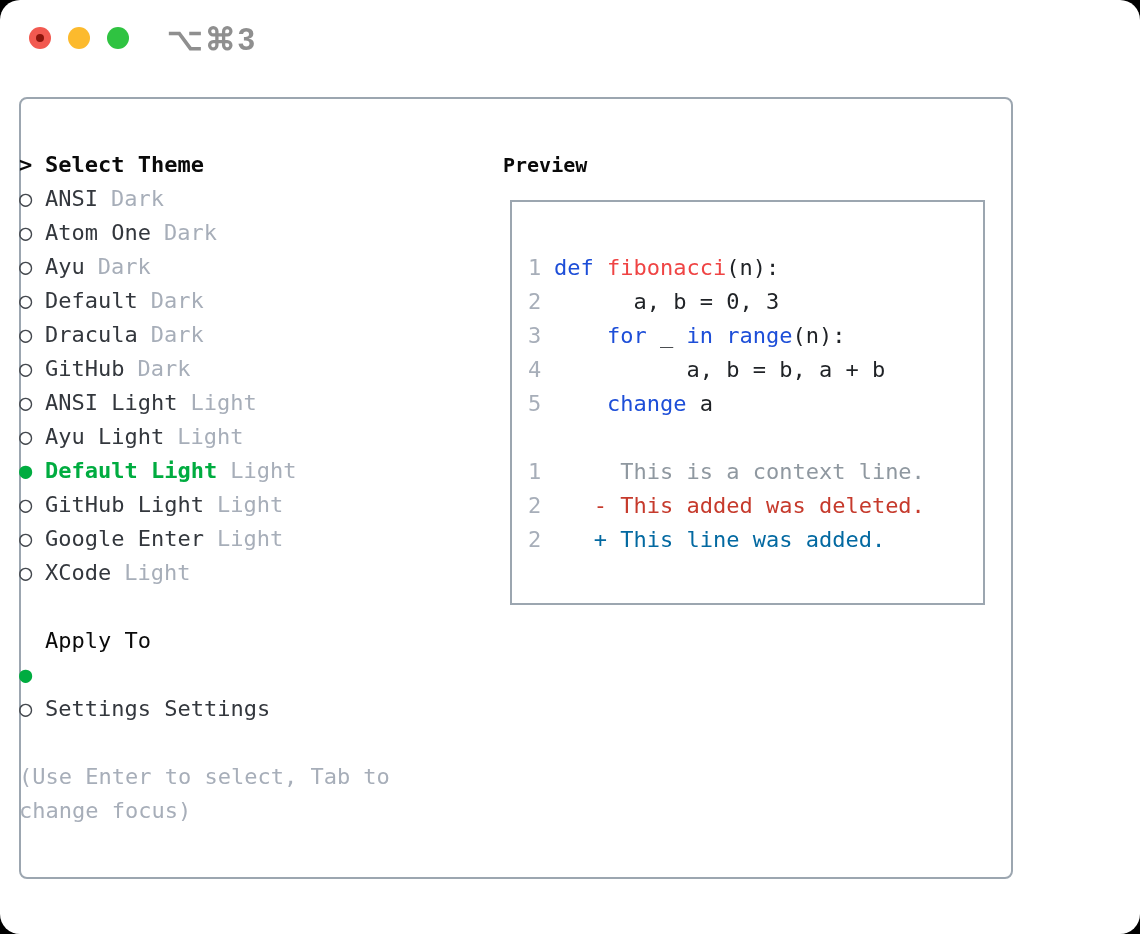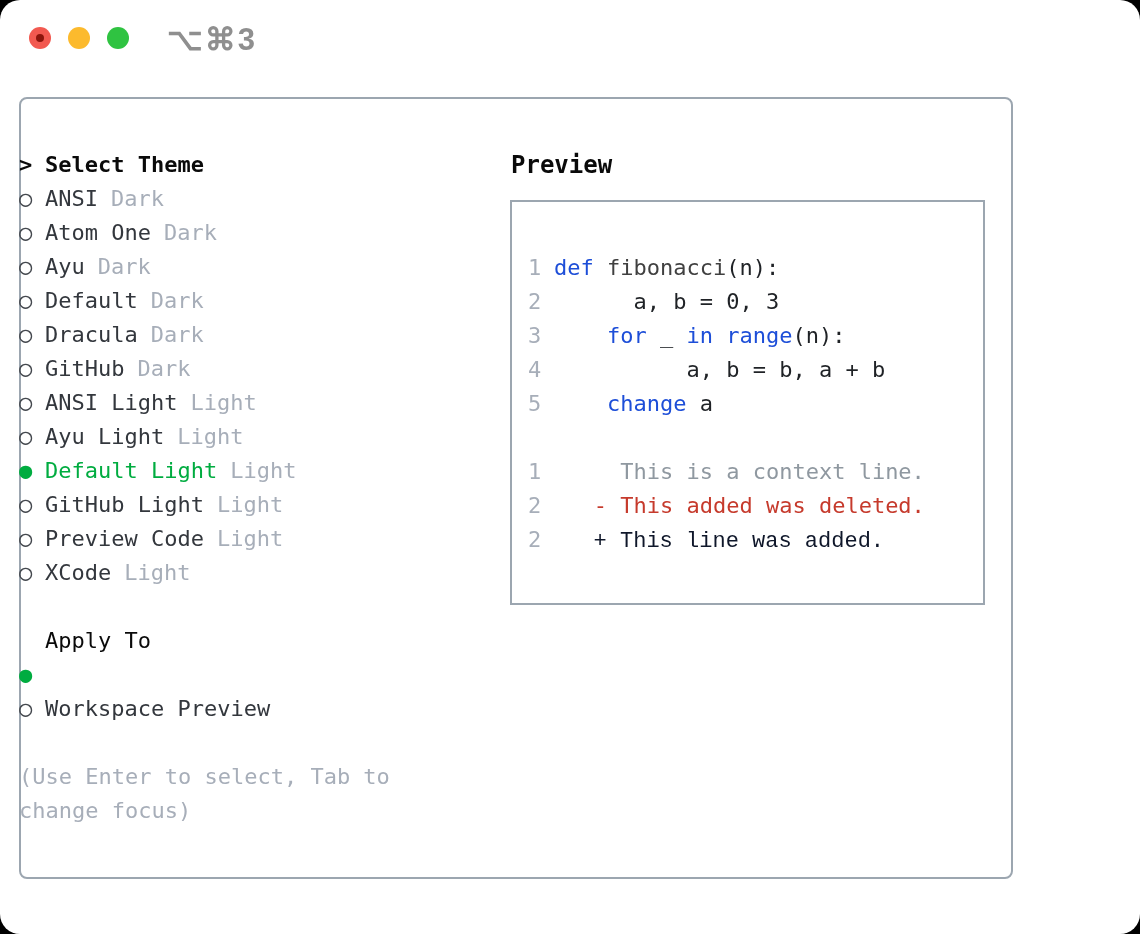--- a/index.html
+++ b/index.html
@@ -39,47 +39,47 @@
   }
   .row{display:flex;align-items:baseline;height:34px;white-space:pre;}
   .marker{
     display:inline-block;width:26px;flex:0 0 26px;color:#44484e;
   }
   .marker.sel{color:#00ac40;}
   .prefix{font-weight:bold;color:#0a0a0a;}
   .menu-title{font-weight:bold;color:#0a0a0a;}
   .section-title{color:#0a0a0a;}
   .theme-name{color:#33373d;}
-  .theme-name.sel{color:#00ac40;}
+  .theme-name.sel{color:#00ac40;font-weight:bold;}
   .theme-tag{color:#a7aeb9;margin-left:13px;}
   .apply-label{color:#33373d;}
   .apply-label.sel{color:#00ac40;}
   .gap{height:34px;}
   .hint{
     color:#a7aeb9;white-space:pre-wrap;width:412px;
   }
   
   .preview-title{
     position:absolute;left:503px;top:148px;
-    font-size:24px;line-height:34px;font-weight:bold;color:#0a0a0a;margin-left:8px;
+    font-size:20px;line-height:34px;font-weight:bold;color:#0a0a0a;
   }
   .preview-box{
     position:absolute;left:510px;top:200px;width:475px;height:405px;
     border:2px solid #9ca6b0;box-sizing:border-box;background:#fff;
     padding:49px 0 0 16px;overflow:hidden;
   }
   .code-line{display:flex;height:34px;font-size:22px;line-height:34px;white-space:pre;}
   .ln{display:inline-block;width:26px;flex:0 0 26px;color:#a7aeb9;}
   .code-content{white-space:pre;color:#1f2226;}
   .c-plain{color:#1f2226;}
   .c-keyword{color:#1d4ed8;}
-  .c-function{color:#404040;}
+  .c-function{color:#ef4444;}
   .c-context{color:#8f98a0;margin-top:34px;}
   .c-deleted{color:#c63a2c;}
-  .c-added{color:#0f172a;font-family:Liberation Mono, monospace;}
+  .c-added{color:#0369a1;}
 </style>
 </head>
 <body>
 
 <div class="window">
 
   <span class="dot dot-red"></span>
   <span class="dot dot-yellow"></span>
   <span class="dot dot-green"></span>
   <span class="shortcut">⌥⌘3</span>
@@ -96,34 +96,34 @@
         <div class="row"><span class="marker">○</span><span class="theme-name">ANSI</span><span class="theme-tag">Dark</span></div>
         <div class="row"><span class="marker">○</span><span class="theme-name">Atom One</span><span class="theme-tag">Dark</span></div>
         <div class="row"><span class="marker">○</span><span class="theme-name">Ayu</span><span class="theme-tag">Dark</span></div>
         <div class="row"><span class="marker">○</span><span class="theme-name">Default</span><span class="theme-tag">Dark</span></div>
         <div class="row"><span class="marker">○</span><span class="theme-name">Dracula</span><span class="theme-tag">Dark</span></div>
         <div class="row"><span class="marker">○</span><span class="theme-name">GitHub</span><span class="theme-tag">Dark</span></div>
         <div class="row"><span class="marker">○</span><span class="theme-name">ANSI Light</span><span class="theme-tag">Light</span></div>
         <div class="row"><span class="marker">○</span><span class="theme-name">Ayu Light</span><span class="theme-tag">Light</span></div>
         <div class="row"><span class="marker sel">●</span><span class="theme-name sel">Default Light</span><span class="theme-tag">Light</span></div>
         <div class="row"><span class="marker">○</span><span class="theme-name">GitHub Light</span><span class="theme-tag">Light</span></div>
-        <div class="row"><span class="marker">○</span><span class="theme-name">Preview Code</span><span class="theme-tag">Light</span></div>
+        <div class="row"><span class="marker">○</span><span class="theme-name">Google Enter</span><span class="theme-tag">Light</span></div>
         <div class="row"><span class="marker">○</span><span class="theme-name">XCode</span><span class="theme-tag">Light</span></div>
       </div>
 
     <div class="gap"></div>
 
     <div class="row">
       <span class="marker"></span>
       <span class="section-title">Apply To</span>
     </div>
 
     <div id="apply-to-list">
         <div class="row"><span class="marker sel">●</span></div>
-        <div class="row"><span class="marker">○</span><span class="apply-label">Workspace Preview</span></div>
+        <div class="row"><span class="marker">○</span><span class="apply-label">Settings Settings</span></div>
       </div>
 
     <div class="gap"></div>
 
     <div class="hint">(Use Enter to select, Tab to change focus)</div>
   </div>
 
   <div class="preview-title">Preview</div>
 
   <div class="preview-box">

